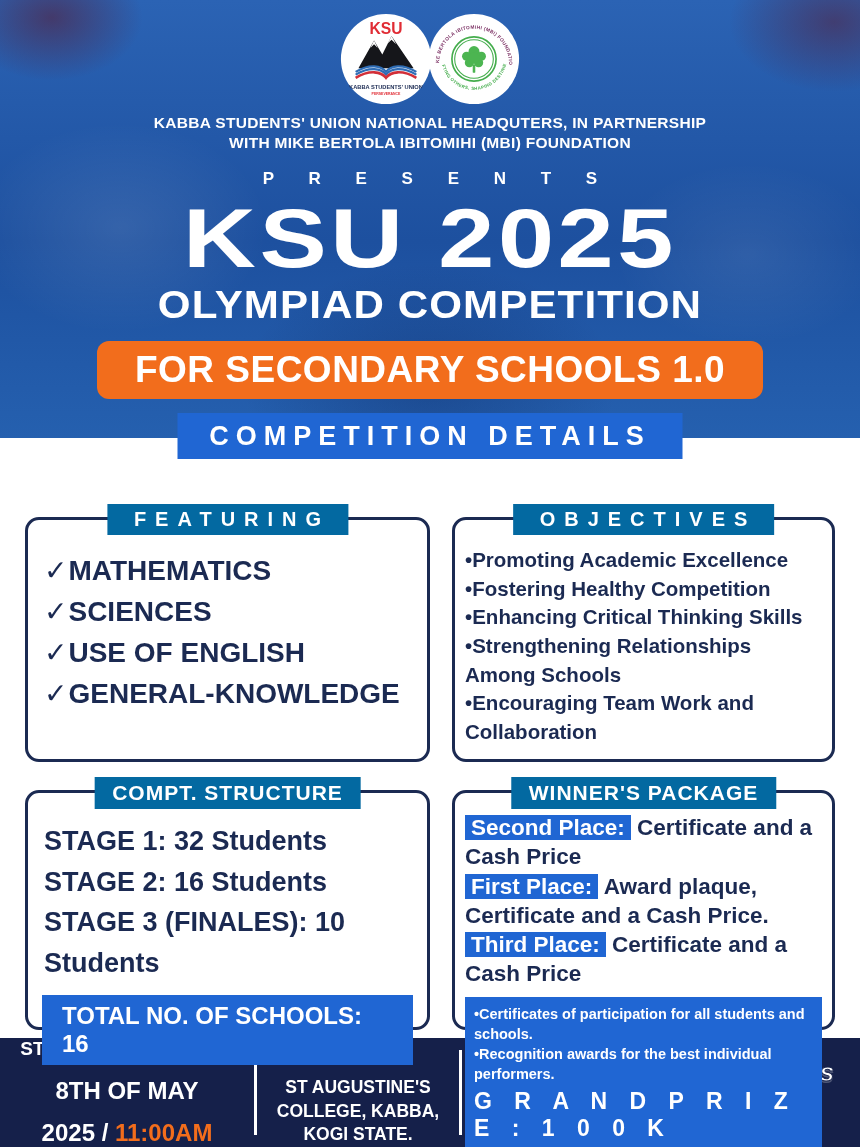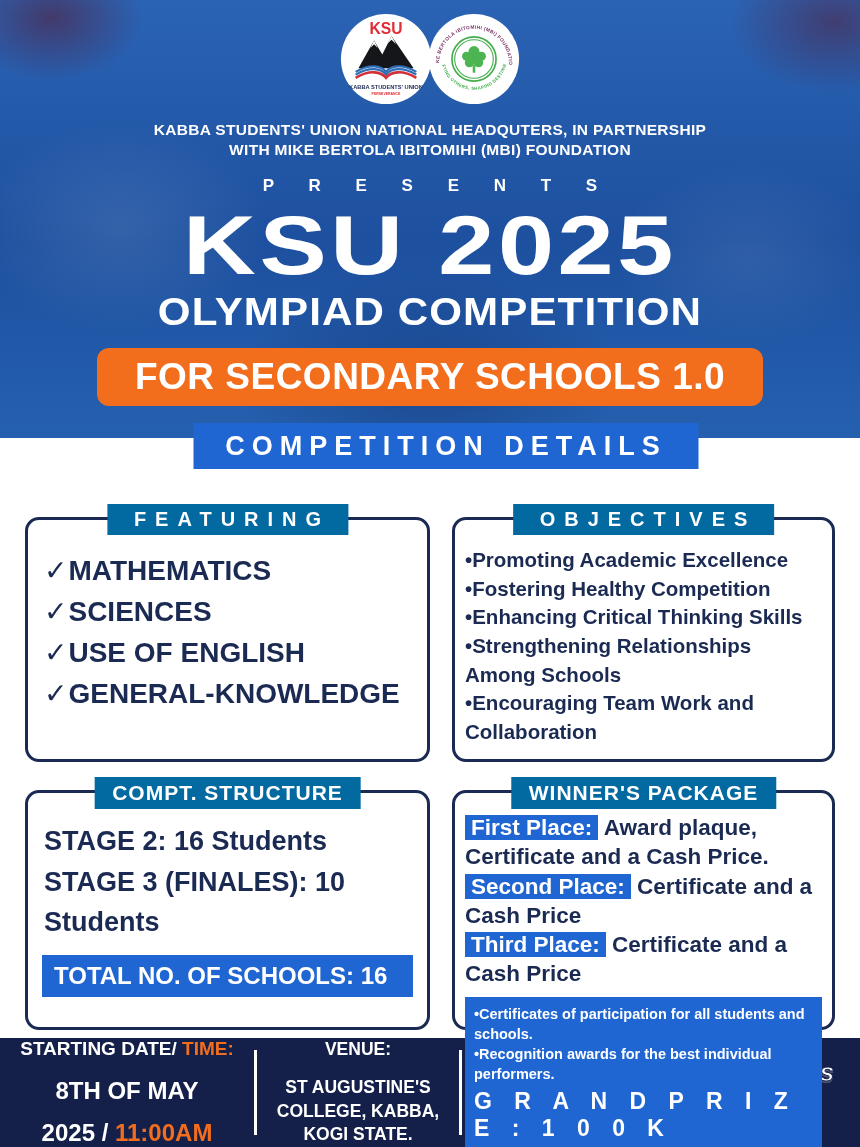--- a/index.html
+++ b/index.html
@@ -18,36 +18,36 @@
       radial-gradient(ellipse 210px 150px at 14% 52%, rgba(255,255,255,.10), transparent 70%),
       radial-gradient(ellipse 190px 130px at 87% 58%, rgba(255,255,255,.08), transparent 70%),
       radial-gradient(ellipse 260px 170px at 50% 88%, rgba(8,28,78,.28), transparent 72%),
       linear-gradient(180deg,#2b63b4 0%,#1d509f 55%,#2560af 100%);
     text-align:center;color:#fff;
   }
   .logo-row{display:flex;justify-content:center;align-items:center;height:92px;}
   .logo-circle{width:92px;height:92px;border-radius:50%;}
   .logo-circle + .logo-circle{margin-left:-4px;}
   .org-line{font-weight:bold;font-size:15.5px;line-height:1.32;letter-spacing:.3px;}
-  .org-lines{margin-top:15px;}
+  .org-lines{margin-top:8px;}
   .presents{margin-top:15px;font-size:17px;font-weight:bold;letter-spacing:15px;text-indent:15px;}
   .main-title{margin-top:10px;font-size:84px;line-height:.95;font-weight:bold;
     letter-spacing:3px;transform:scaleX(1.2);transform-origin:center;}
   .sub-title{margin-top:4px;font-size:39px;font-weight:bold;letter-spacing:1px;
     transform:scaleX(1.08);transform-origin:center;}
   .orange-banner{
     margin:14px auto 0;width:666px;height:58px;border-radius:12px;
     background:#f26d1c;display:flex;align-items:center;justify-content:center;
     font-size:37px;font-weight:bold;letter-spacing:.5px;color:#fff;
   }
   .details-bar{
-    position:absolute;top:423px;left:50%;transform:translateX(-50%);
+    position:absolute;top:413px;left:50%;transform:translateX(-50%);
     width:505px;height:46px;background:#2066d3;
     display:flex;align-items:center;justify-content:center;
-    color:#fff;font-size:27px;font-weight:bold;letter-spacing:7px;z-index:5;margin-left:16px;
+    color:#fff;font-size:27px;font-weight:bold;letter-spacing:7px;z-index:5;
   }
   
   .content{
     padding:79px 25px 0;display:grid;
     grid-template-columns:405px 1fr;grid-template-rows:245px 240px;
     column-gap:22px;row-gap:28px;
   }
   .section-box{
     position:relative;border:3px solid #1b2a52;border-radius:14px;background:#fff;
   }
@@ -65,21 +65,21 @@
   .check{margin-right:1px;}
   
   .objective-list{margin:26px 0 0;padding:0 6px 0 10px;color:#1b2a52;
     font-weight:bold;font-size:20.5px;line-height:1.4;}
   .objective-list p{margin:0;}
   
   .stage-list{margin:28px 0 0;padding:0 12px 0 16px;color:#1b2a52;
     font-weight:bold;font-size:27px;line-height:1.5;}
   .stage-list p{margin:0;}
   .total-box{margin:12px 14px 0;background:#2066d3;color:#fff;
-    font-size:24px;font-weight:bold;padding:7px 12px;}
+    font-size:24px;font-weight:bold;padding:7px 20px;}
   
   .package-body{margin:20px 0 0;padding:0 10px;color:#1b2a52;
     font-weight:bold;font-size:22.5px;line-height:1.3;}
   .package-body p{margin:0;}
   .hl{background:#2066d3;color:#fff;padding:0 6px;}
   .notes-box{margin:8px 10px 0;background:#2066d3;color:#fff;padding:7px 9px 8px;}
   .notes-box p{margin:0;font-size:14.5px;font-weight:bold;line-height:1.4;}
   .grand-prize{margin-top:3px;font-size:23px;font-weight:bold;letter-spacing:8px;}
   
   .footer{
@@ -194,35 +194,36 @@
           <p><span>•</span><span>Strengthening Relationships Among Schools</span></p>
 
           <p><span>•</span><span>Encouraging Team Work and Collaboration</span></p>
         </div>
     </div>
 
     <div class="section-box">
       <div class="section-tab tab-tight">COMPT. STRUCTURE</div>
       <div class="stage-list">
 
+          <p>STAGE 1: 32 Students</p>
 
           <p>STAGE 2: 16 Students</p>
 
           <p>STAGE 3 (FINALES): 10 Students</p>
         </div>
       <div class="total-box">TOTAL NO. OF SCHOOLS: 16</div>
     </div>
 
     <div class="section-box">
       <div class="section-tab tab-tight">WINNER'S PACKAGE</div>
       <div class="package-body">
 
+          <p><span class="hl">Second Place:</span> <span>Certificate and a Cash Price</span></p>
+
           <p><span class="hl">First Place:</span> <span>Award plaque, Certificate and a Cash Price.</span></p>
-
-          <p><span class="hl">Second Place:</span> <span>Certificate and a Cash Price</span></p>
 
           <p><span class="hl">Third Place:</span> <span>Certificate and a Cash Price</span></p>
         </div>
       <div class="notes-box">
         <div>
 
             <p><span>•</span><span>Certificates of participation for all students and schools.</span></p>
 
             <p><span>•</span><span>Recognition awards for the best individual performers.</span></p>
           </div>

